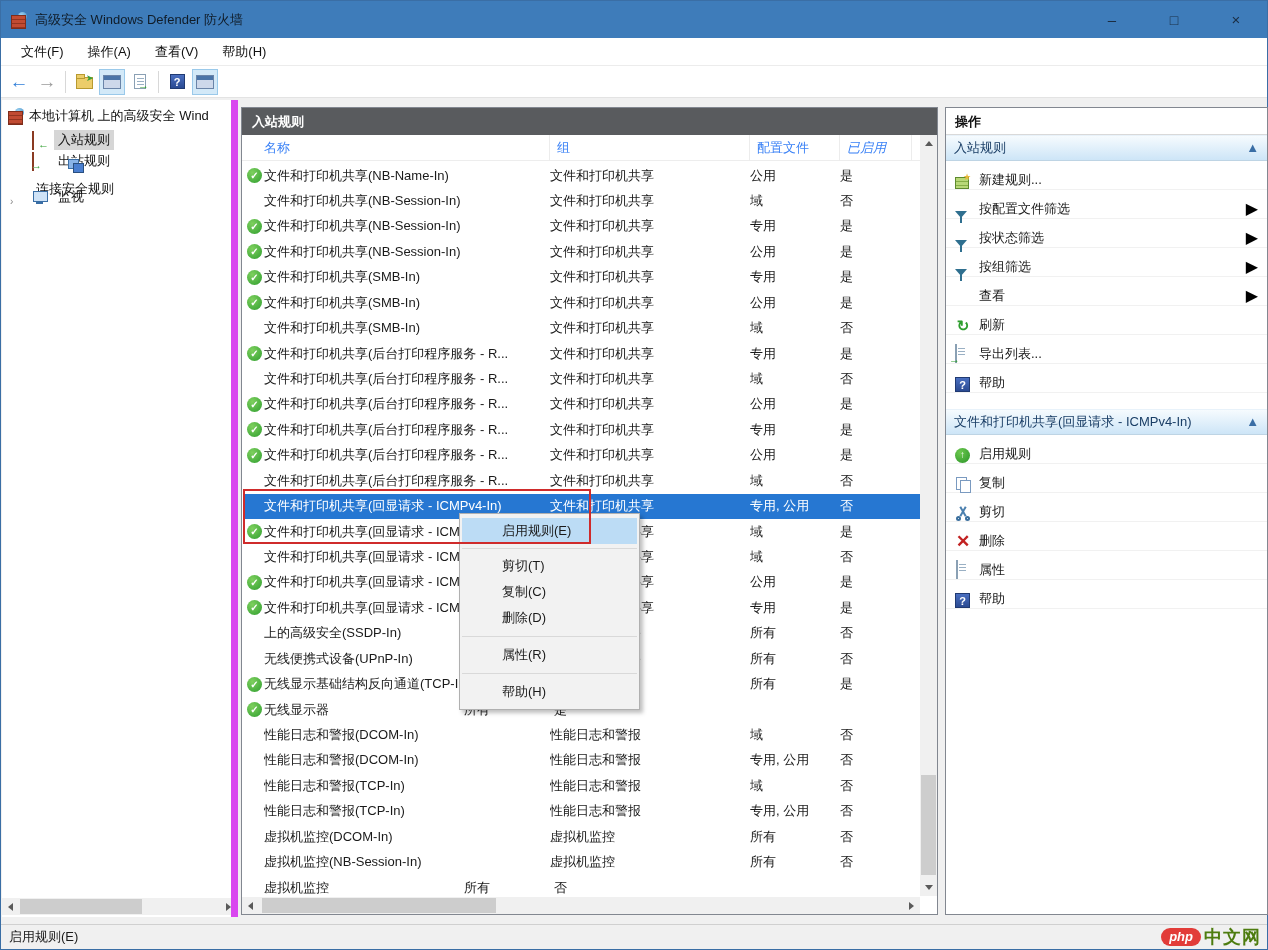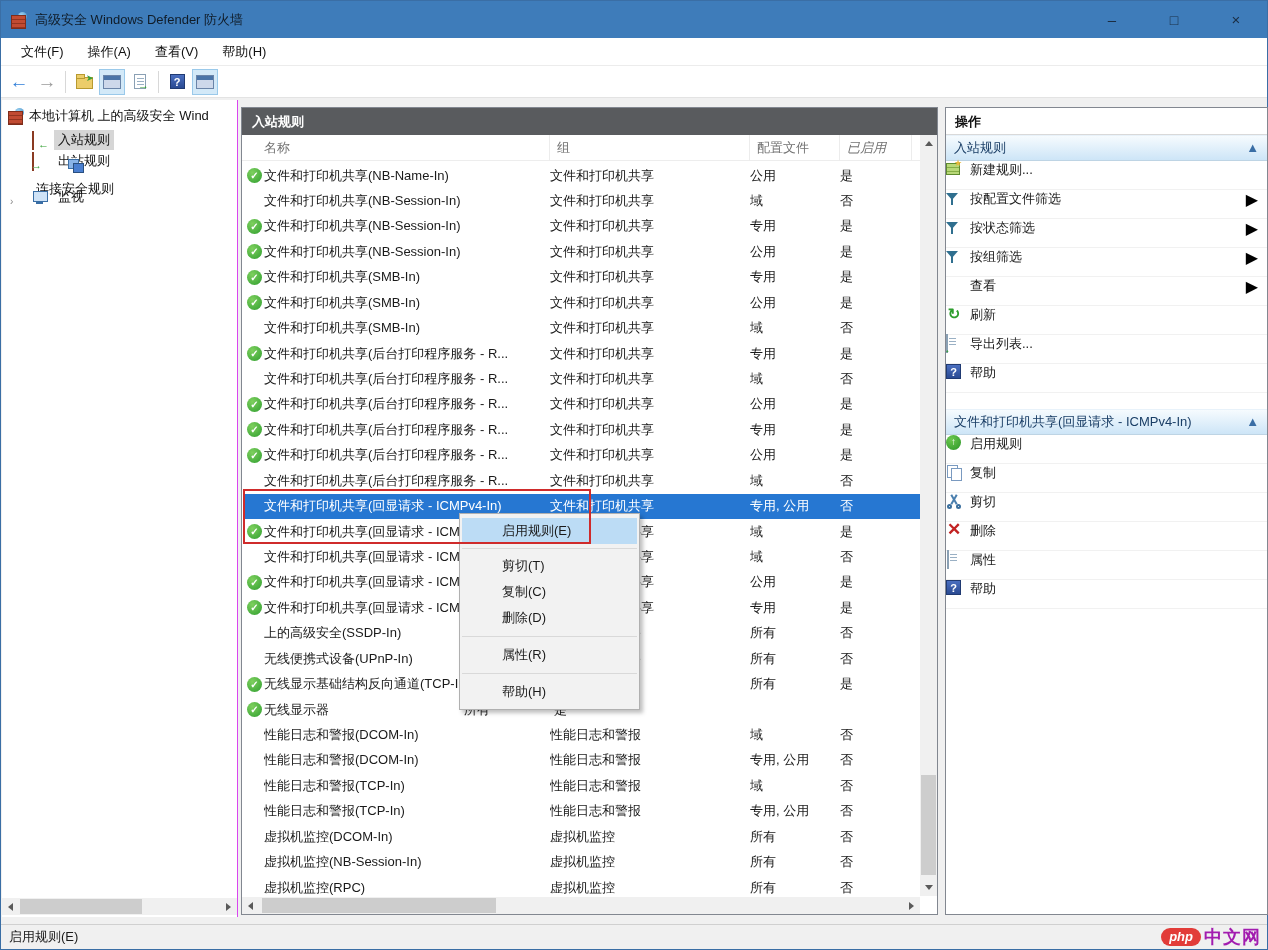--- a/index.html
+++ b/index.html
@@ -62,21 +62,21 @@
   .cut-icon .b1 { left:1px; } .cut-icon .b2 { right:1px; }
   .copy-icon::before { content:""; position:absolute; left:1px; top:1px; width:9px; height:11px; background:#fff; border:1px solid #7a9ac0; }
   .copy-icon::after { content:""; position:absolute; left:5px; top:4px; width:9px; height:11px; background:#fff; border:1px solid #7a9ac0; }
   .delete-icon { color:#c22222; font-size:17px; font-weight:bold; line-height:15px; text-align:center; }
   .properties-icon { margin-left:1px; }
 
   
   .workspace { position:absolute; left:0; top:97px; right:0; height:828px; background:#f0f0f0; }
 
   
-  .tree-pane { position:absolute; left:1px; top:2px; width:236px; height:817px; background:#fff; border-right:1px solid #d946ef; overflow:hidden; }
+  .tree-pane { position:absolute; left:1px; top:2px; width:236px; height:817px; background:#fff; border-right:7px solid #d946ef; overflow:hidden; }
   .tree-root { position:absolute; left:6px; top:7px; display:flex; align-items:center; gap:5px; width:230px; }
   .tree-root span.lbl { font-size:13px; color:#111; white-space:nowrap; overflow:hidden; }
   .tree-item { position:absolute; left:30px; display:flex; align-items:center; gap:6px; height:20px; }
   .tree-item .lbl { font-size:13px; color:#111; white-space:nowrap; padding:1px 4px; }
   .tree-item.selected .lbl { background:#d6d6d6; }
   .tree-expander { position:absolute; left:8px; font-size:10px; color:#8a8a8a; }
   .tree-hscroll { position:absolute; left:0; bottom:2px; width:235px; height:17px; background:#f0f0f0; }
 
   
   .sb-btn { position:absolute; width:17px; height:17px; background:#f0f0f0; display:flex; align-items:center; justify-content:center; }
@@ -84,21 +84,21 @@
   .tri { width:0; height:0; }
   .tri-l { border-top:4px solid transparent; border-bottom:4px solid transparent; border-right:5px solid #5a5a5a; }
   .tri-r { border-top:4px solid transparent; border-bottom:4px solid transparent; border-left:5px solid #5a5a5a; }
   .tri-u { border-left:4px solid transparent; border-right:4px solid transparent; border-bottom:5px solid #5a5a5a; }
   .tri-d { border-left:4px solid transparent; border-right:4px solid transparent; border-top:5px solid #5a5a5a; }
 
   
   .main-pane { position:absolute; left:240px; top:9px; width:697px; height:808px; background:#fff; border:1px solid #828790; }
   .pane-header { position:absolute; left:0; top:0; right:0; height:27px; background:#595b5e; color:#fff; font-size:13px; font-weight:bold; line-height:27px; padding-left:10px; }
   .col-header { position:absolute; left:0; top:27px; right:17px; height:26px; background:#fff; border-bottom:1px solid #ededed; }
-  .col-cell { position:absolute; top:0; height:26px; line-height:26px; font-size:13px; color:#737373; border-right:1px solid #ececec; padding-left:7px; }
+  .col-cell { position:absolute; top:0; height:26px; line-height:26px; font-size:13px; color:#3b82f6; border-right:1px solid #ececec; padding-left:7px; }
   .rows { position:absolute; left:0; top:53px; right:17px; bottom:18px; overflow:hidden; }
   .rule-row { position:absolute; left:1px; right:0; height:25px; display:flex; align-items:center; font-size:13px; color:#1a1a1a; }
   .rule-row.selected { background:#2677d2; color:#fff; }
   .cell-check { width:17px; margin-left:4px; flex:none; display:flex; }
   .cell-name { width:286px; flex:none; white-space:nowrap; overflow:hidden; padding-right:4px; }
   .cell-group { width:200px; flex:none; white-space:nowrap; overflow:hidden; }
   .cell-profile { width:90px; flex:none; white-space:nowrap; }
   .cell-enabled { flex:none; white-space:nowrap; }
   .vscroll { position:absolute; top:27px; right:0; width:17px; bottom:18px; background:#f0f0f0; }
   .hscroll { position:absolute; left:0; bottom:0; height:17px; right:17px; background:#f0f0f0; }
@@ -112,32 +112,32 @@
 
   
   .annotation-box { position:absolute; left:242px; top:488px; width:348px; height:55px; border:2px solid #cf2b2b; z-index:60; pointer-events:none; }
 
   
   .action-pane { position:absolute; left:944px; top:9px; width:323px; height:808px; background:#fff; border:1px solid #828790; overflow:hidden; }
   .ap-title { height:27px; line-height:27px; font-size:13px; font-weight:bold; color:#111; padding-left:9px; border-bottom:1px solid #d9d9d9; }
   .ap-section-header { height:26px; line-height:26px; font-size:13px; color:#1a3e66; padding:0 8px; background:linear-gradient(#f6fbfe,#cde5f7); border-top:1px solid #e8f2fa; border-bottom:1px solid #bed4e4; display:flex; align-items:center; }
   .ap-section-header .hdr-lbl { flex:1; white-space:nowrap; overflow:hidden; }
   .ap-collapse { color:#3a6ea5; flex:none; }
-  .ap-item { height:29px; display:flex; align-items:flex-start; border-bottom:1px solid #f1f1f1; }
+  .ap-item { height:29px; display:flex; align-items:flex-end; border-bottom:1px solid #f1f1f1; padding-left:9px; }
   .ap-item .ap-icn { width:24px; flex:none; display:flex; align-items:center; }
   .ap-item .lbl { font-size:13px; color:#1a1a1a; flex:1; white-space:nowrap; overflow:hidden; }
   .ap-item .sub { flex:none; margin-right:9px; }
   .ap-gap { height:16px; }
 
   
   .statusbar { position:absolute; left:0; bottom:0; right:0; height:25px; background:#f0f0f0; border-top:1px solid #d0d0d0; display:flex; align-items:center; }
   .status-text { font-size:13px; color:#1a1a1a; margin-left:8px; flex:1; }
   .watermark { display:flex; align-items:center; gap:3px; margin-right:6px; }
   .wm-badge { background:#e23c39; color:#fff; font-weight:bold; font-style:italic; font-size:13px; border-radius:10px; padding:1px 8px 2px; }
-  .wm-text { font-size:18px; font-weight:bold; color:#a21caf; letter-spacing:1px; }
+  .wm-text { font-size:18px; font-weight:bold; color:#4d7c0f; letter-spacing:1px; }
 </style>
 </head>
 <body>
 
 <div class="window">
 
   <div class="titlebar">
     <span class="icn firewall-icon" style="margin-left:10px;"></span>
     <span class="app-title">高级安全 Windows Defender 防火墙</span>
     <div class="win-controls">
@@ -444,21 +444,20 @@
           </div>
           <div class="rule-row" style="top: 688.61px;">
             <span class="cell-check"></span>
             <span class="cell-name">虚拟机监控(NB-Session-In)</span>
             <span class="cell-group">虚拟机监控</span>
             <span class="cell-profile">所有</span>
             <span class="cell-enabled">否</span>
           </div>
           <div class="rule-row" style="top: 714.04px;">
             <span class="cell-check"></span>
-            <span class="cell-name">虚拟机监控(RPC)</span>
             <span class="cell-group">虚拟机监控</span>
             <span class="cell-profile">所有</span>
             <span class="cell-enabled">否</span>
           </div>
         </div>
 
       <div class="vscroll">
         <div class="sb-btn" style="left:0;top:0;">
             <span class="tri tri-u"></span>
           </div>

